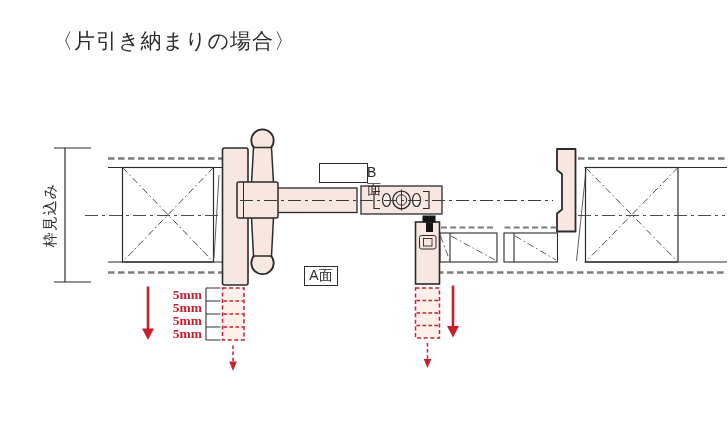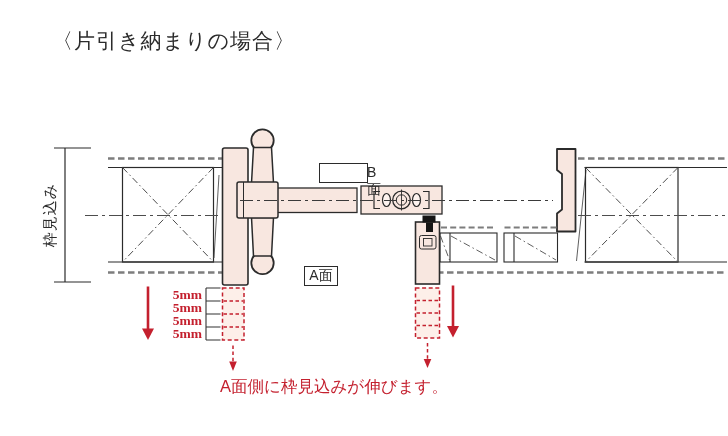--- a/index.html
+++ b/index.html
@@ -123,14 +123,13 @@
   </svg>
 
   <div class="txt title">〈片引き納まりの場合〉</div>
   <div class="txt frame-depth">枠見込み</div>
   <div class="face-tag face-b">B面</div>
   <div class="face-tag face-a">A面</div>
   <div class="mm" style="top:288px;">5mm</div>
   <div class="mm" style="top:301px;">5mm</div>
   <div class="mm" style="top:314px;">5mm</div>
   <div class="mm" style="top:327px;">5mm</div>
-  <div class="txt note">A面側に枠見込みが伸びます。</div>
 </div>
 
 </body></html>

